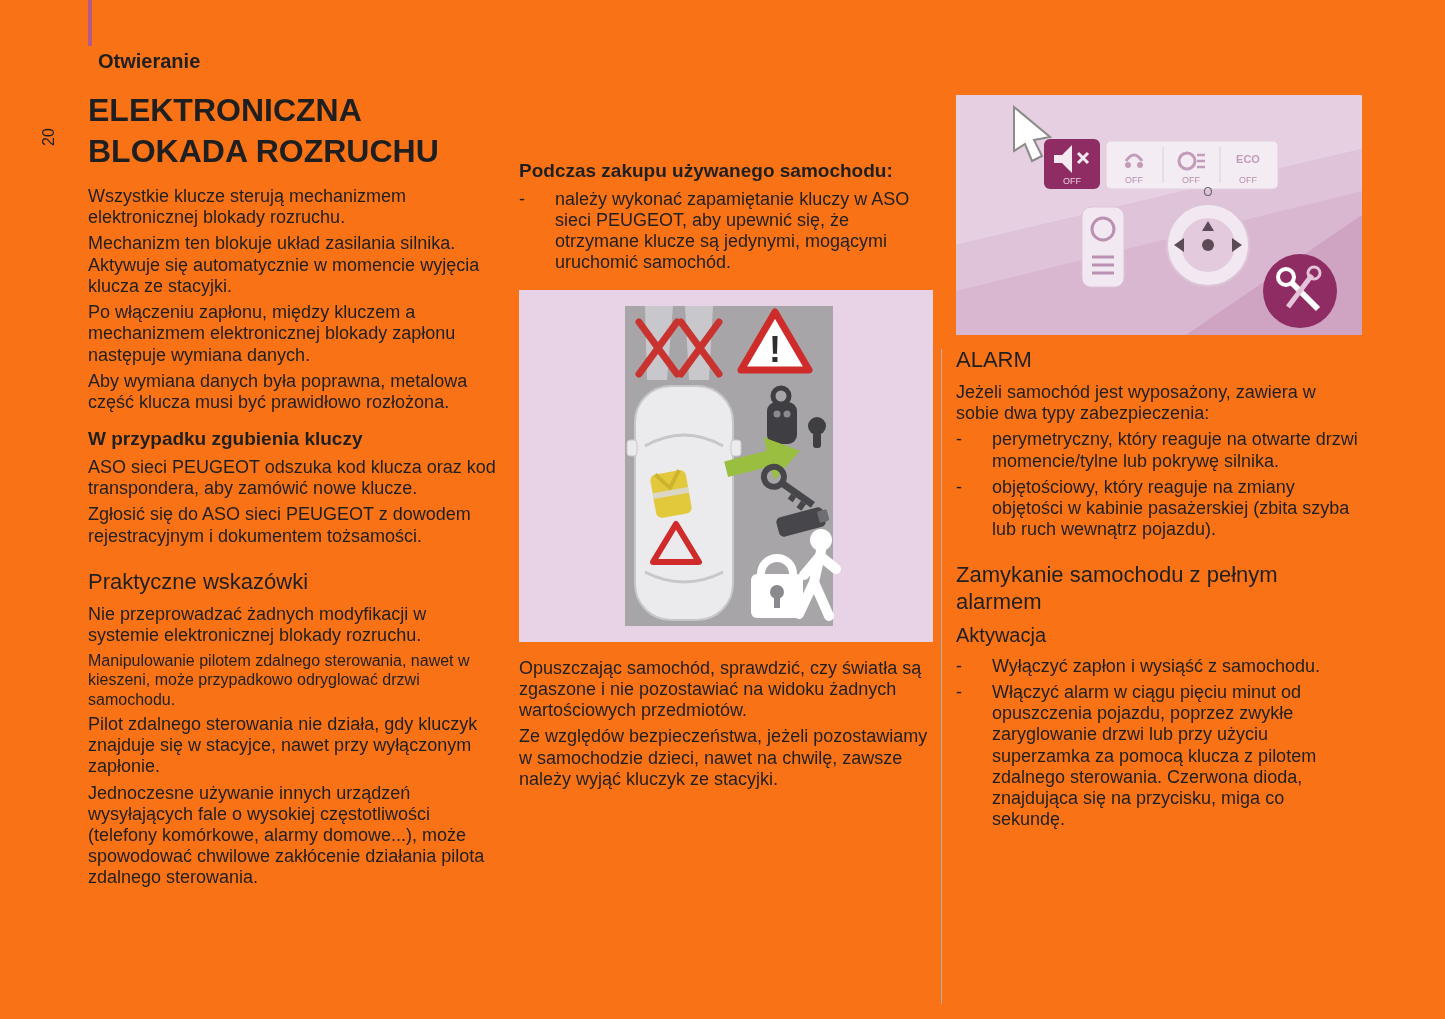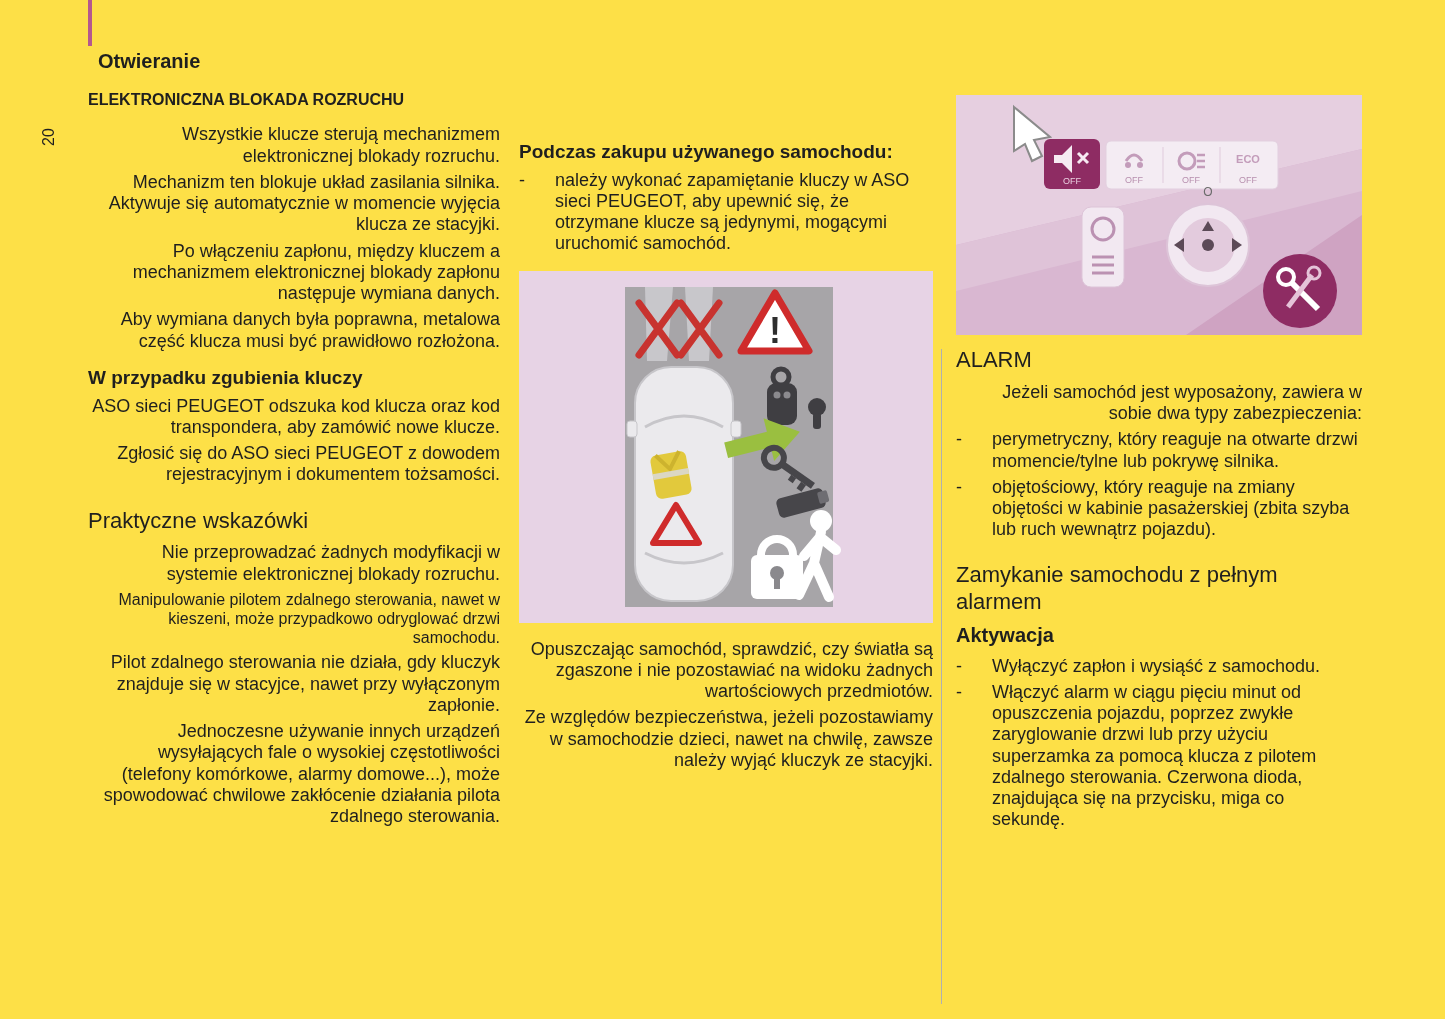--- a/index.html
+++ b/index.html
@@ -1,36 +1,36 @@
 <!DOCTYPE html>
 <html><head>
 <meta charset="utf-8">
 <style>
   html,body{margin:0;padding:0;background:#ffffff;}
   body{font-family:"Liberation Sans", sans-serif;color:#1f1f1f;}
-  .page{position:relative;width:1445px;height:1019px;background:#fde047;overflow:hidden;}
+  .page{position:relative;width:1445px;height:1019px;background:#f97316;overflow:hidden;}
 
   .accent-bar{position:absolute;left:88px;top:0;width:4px;height:46px;background:#b5588e;}
   .section-title{position:absolute;left:98px;top:50px;font-size:20px;font-weight:bold;}
   .page-num{position:absolute;left:40px;top:128px;font-size:16px;transform:rotate(-90deg);}
 
   .vsep{position:absolute;left:941px;top:349px;width:1px;height:655px;background:#b0b0b0;}
 
   .col{position:absolute;font-size:18px;line-height:1.18;}
   .col1{left:88px;top:90px;width:412px;}
-  .col2{left:519px;top:140px;width:414px;}
+  .col2{left:519px;top:159px;width:414px;}
   .col3{left:956px;top:95px;width:406px;}
 
-  .h1{font-size:16px;font-weight:bold;line-height:1.28;margin:0 0 14px;}
+  .h1{font-size:32px;font-weight:bold;line-height:1.28;margin:0 0 14px;}
   .h2{font-size:22px;font-weight:normal;line-height:1.22;margin:22px 0 8px;}
   .h2.mt12{margin-top:12px;}
   .subhead{font-size:19px;font-weight:bold;line-height:1.25;margin:14px 0 6px;}
   .subhead.first{margin-top:0;}
-  .subhead2{font-size:20px;font-weight:bold;margin:2px 0 8px;}
-  p{margin:0 0 5px;text-align:right;}
+  .subhead2{font-size:20px;font-weight:normal;margin:2px 0 8px;}
+  p{margin:0 0 5px;}
   .small{font-size:16px;line-height:1.2;}
   .bullet{display:flex;margin:0 0 5px;}
   .dash{flex:0 0 36px;}
   .btext{flex:1;}
 
   .fig-dashboard{width:406px;height:240px;margin:0 0 2px;}
   .fig-security{width:414px;height:352px;margin:16px 0 16px;}
   svg{display:block;}
 </style>
 </head>

